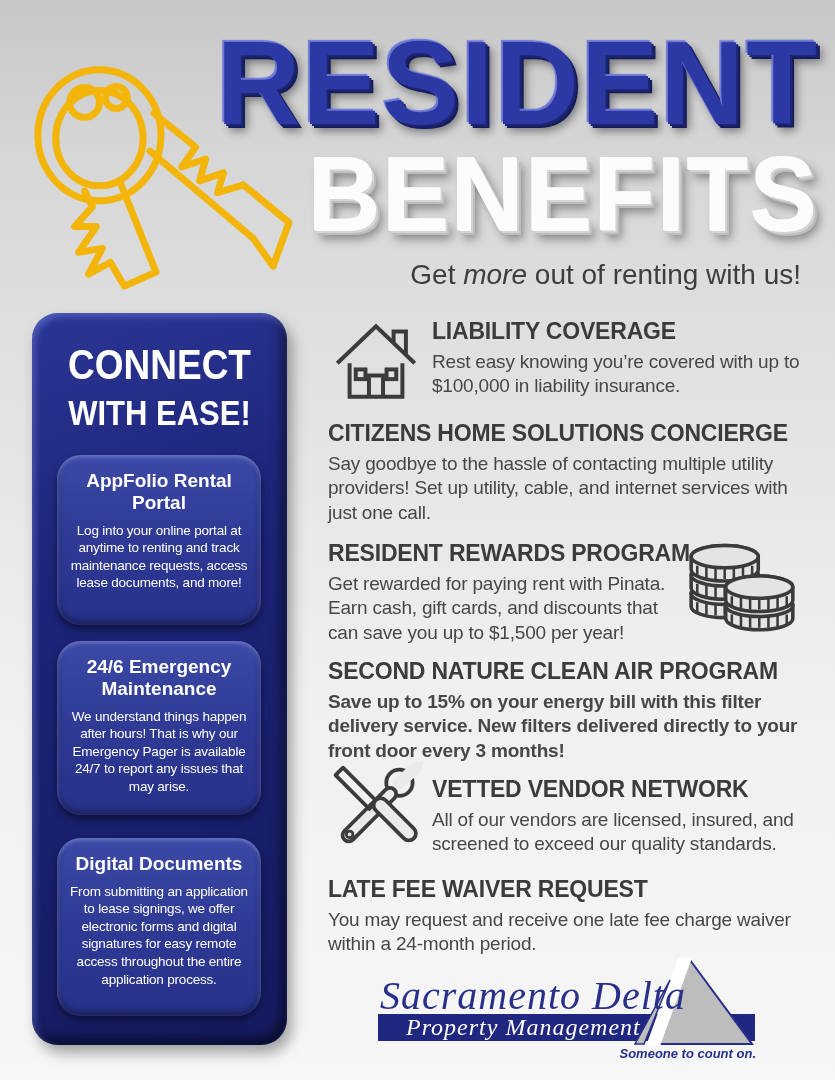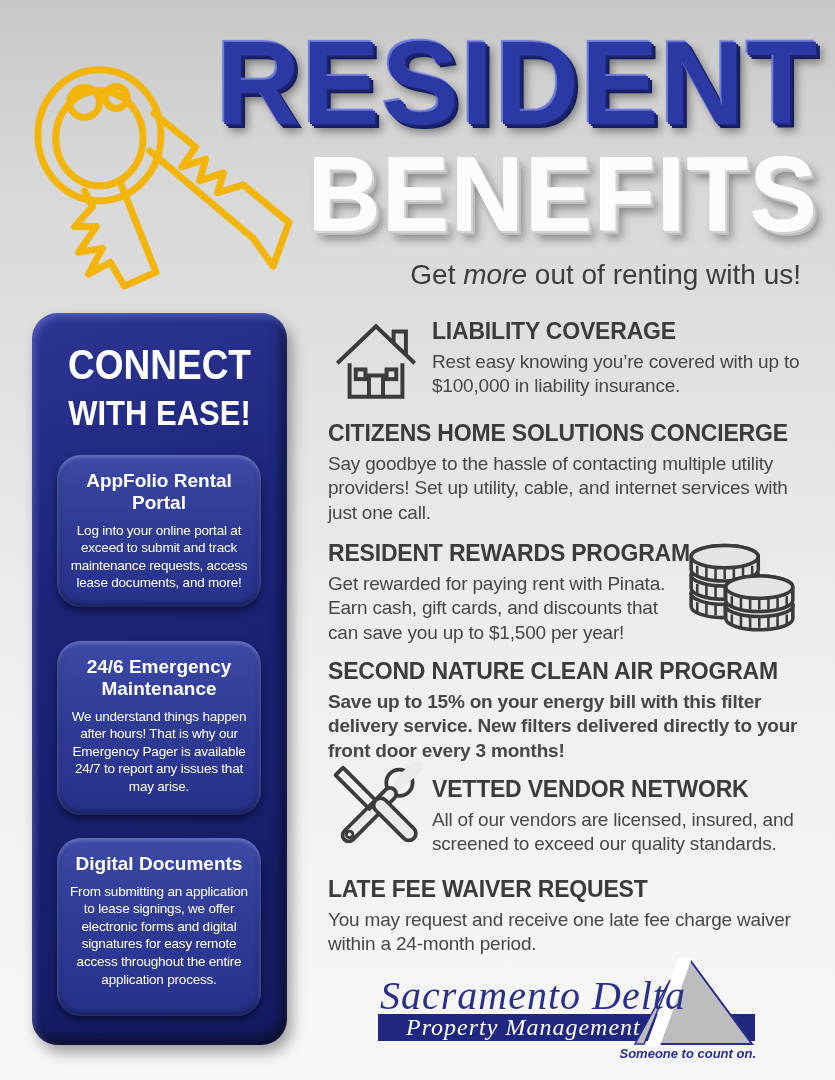--- a/index.html
+++ b/index.html
@@ -49,21 +49,21 @@
     text-align:center; color:#ffffff; font-weight:bold; font-size:31px;
     transform:scaleY(1.15); transform-origin:top center; white-space:nowrap;
   }
   .sb-card {
     position:absolute; left:25px; width:204px;
     border-radius:24px; padding:13px 10px;
     background:linear-gradient(180deg,#3c49a6 0%,#2e3a94 50%,#27318a 100%);
     box-shadow:inset 0 2px 4px rgba(180,195,255,.45), inset 0 -3px 7px rgba(0,0,0,.45), 0 4px 7px rgba(0,0,10,.5);
     text-align:center; color:#ffffff;
   }
-  .sb-card.c1 { top:142px; height:152px; }
+  .sb-card.c1 { top:142px; height:170px; }
   .sb-card.c2 { top:328px; height:174px; }
   .sb-card.c3 { top:525px; height:178px; }
   .sb-card-title { font-size:19px; font-weight:bold; line-height:1.15; margin:2px auto 8px; max-width:165px; }
   .sb-card.c3 .sb-card-title { max-width:190px; }
   .sb-card-body { font-size:13.5px; line-height:1.3; letter-spacing:-0.2px; }
 
   
   .benefits { position:absolute; left:328px; top:312px; width:492px; height:650px; }
   .b-title {
     position:absolute; font-size:23px; font-weight:bold; color:#3b3b3b;
@@ -123,21 +123,21 @@
     <div class="title-benefits">BENEFITS</div>
     <div class="tagline"><span>Get </span><span class="em">more</span><span> out of renting with us!</span></div>
   </div>
 
   <div class="sidebar">
     <div class="sb-title1">CONNECT</div>
     <div class="sb-title2">WITH EASE!</div>
 
     <div class="sb-card c1">
       <div class="sb-card-title">AppFolio Rental Portal</div>
-      <div class="sb-card-body">Log into your online portal at exceed to submit and track maintenance requests, access lease documents, and more!</div>
+      <div class="sb-card-body">Log into your online portal at anytime to renting and track maintenance requests, access lease documents, and more!</div>
     </div>
     <div class="sb-card c2">
       <div class="sb-card-title">24/6 Emergency Maintenance</div>
       <div class="sb-card-body">We understand things happen after hours! That is why our Emergency Pager is available 24/7 to report any issues that may arise.</div>
     </div>
     <div class="sb-card c3">
       <div class="sb-card-title">Digital Documents</div>
       <div class="sb-card-body">From submitting an application to lease signings, we offer electronic forms and digital signatures for easy remote access throughout the entire application process.</div>
     </div>
   </div>

